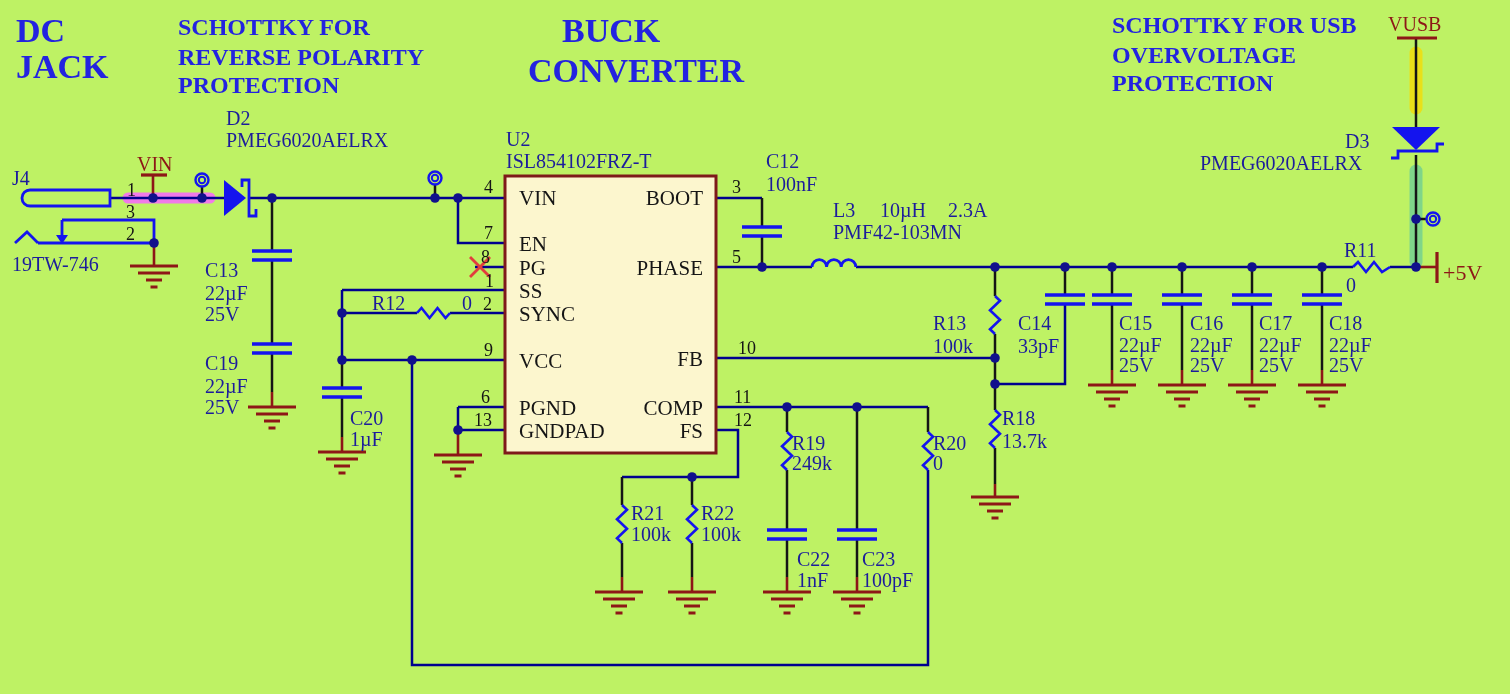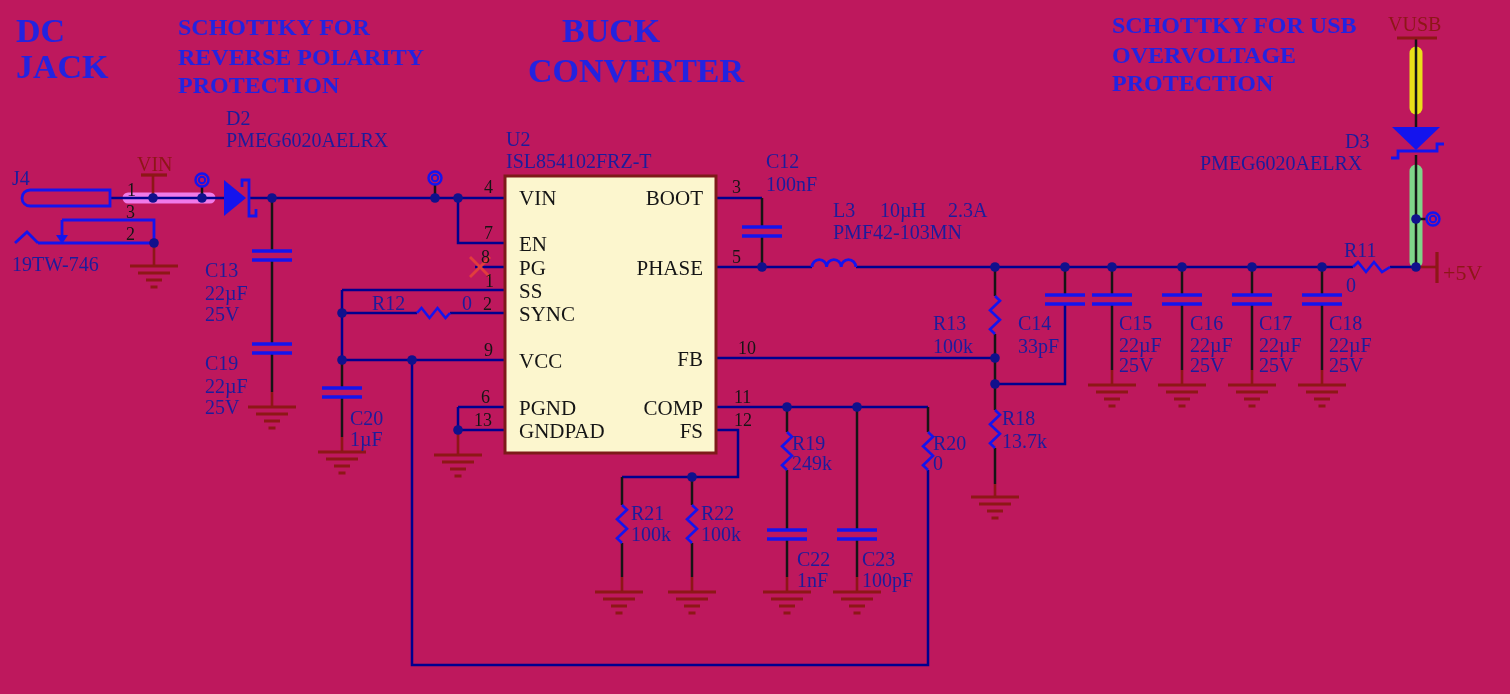--- a/index.html
+++ b/index.html
@@ -1,16 +1,16 @@
 <!DOCTYPE html>
 <html><head>
 <meta charset="utf-8">
 <style>
   html,body{margin:0;padding:0;background:#fcf7f1;}
-  .stage{position:relative;width:1510px;height:694px;background:#be185d;overflow:hidden;
+  .stage{position:relative;width:1510px;height:694px;background:#bef264;overflow:hidden;
          font-family:"Liberation Serif","DejaVu Serif",serif;}
   svg{position:absolute;left:0;top:0;}
   text{font-family:"Liberation Serif","DejaVu Serif",serif;}
   .hdr{font-size:24px;font-weight:bold;fill:#2323e0;}
   .hdr-lg{font-size:34px;font-weight:bold;fill:#2323e0;}
   .lbl{font-size:20px;fill:#1c1c9c;}
   .pin{font-size:18px;fill:#151515;}
   .pname{font-size:21px;fill:#151515;}
   .net{font-size:20px;fill:#8d1717;}
   .net-lg{font-size:22px;fill:#8d1717;}

